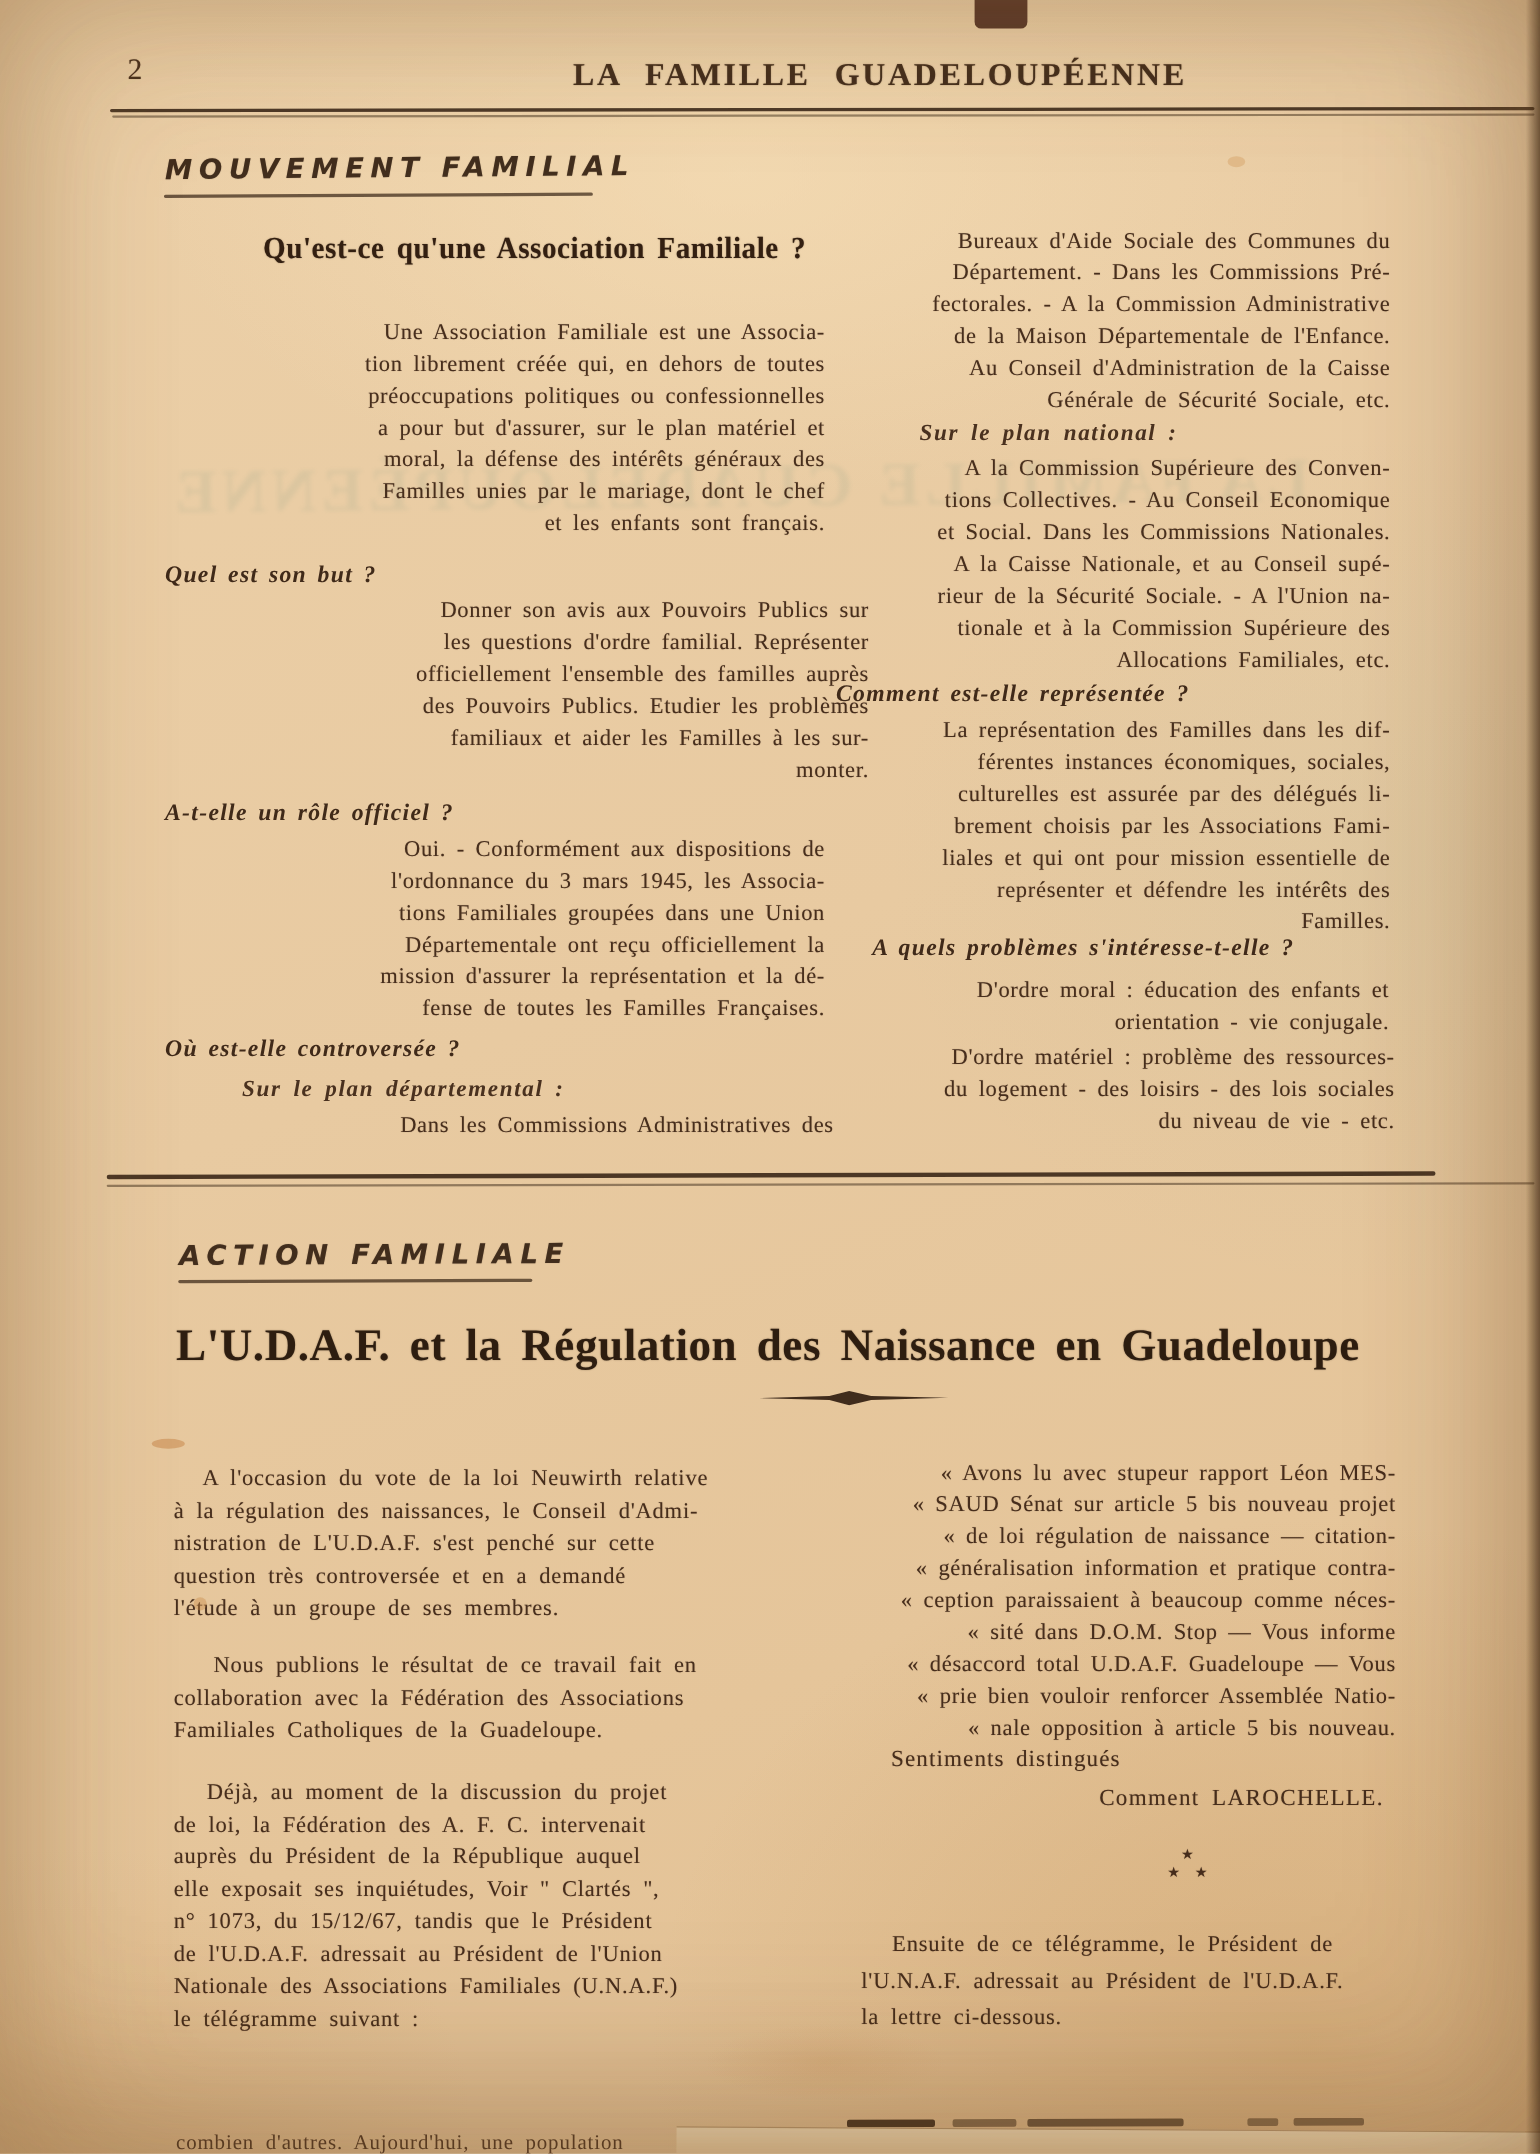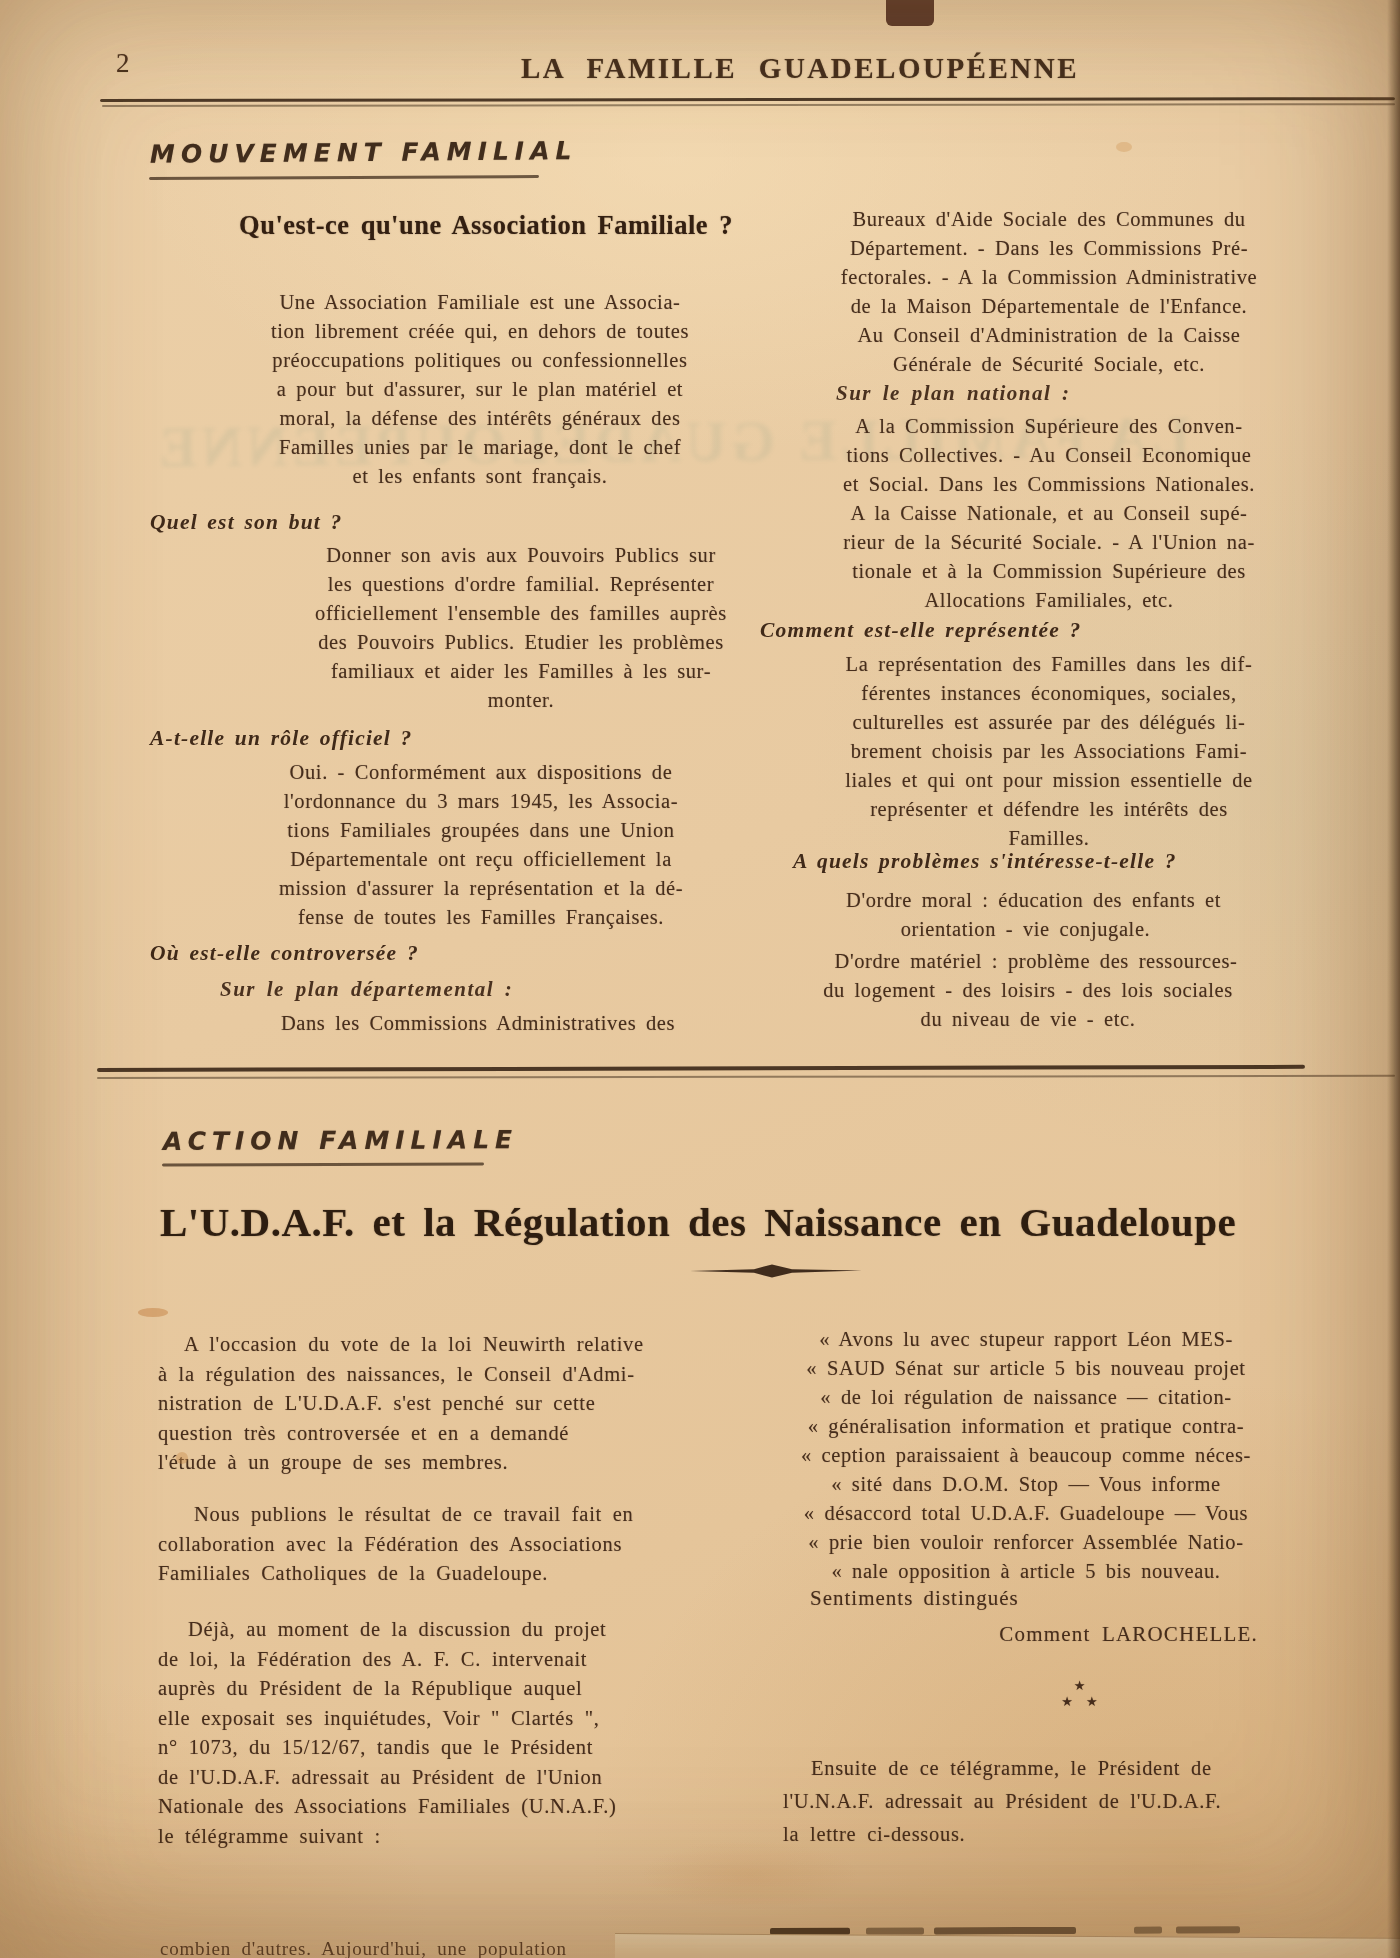--- a/index.html
+++ b/index.html
@@ -9,21 +9,21 @@
     background:
       radial-gradient(900px 500px at 48% 8%, rgba(248,225,185,.55), rgba(0,0,0,0) 60%),
       radial-gradient(700px 600px at 90% 40%, rgba(150,180,155,.10), rgba(0,0,0,0) 65%),
       radial-gradient(1000px 800px at 85% 95%, rgba(190,140,80,.35), rgba(0,0,0,0) 60%),
       radial-gradient(600px 400px at 5% 98%, rgba(200,150,90,.25), rgba(0,0,0,0) 60%),
       linear-gradient(160deg,#ecd0a8 0%, #e8caa1 45%, #e2c093 100%);
   }
   .abs{position:absolute;}
   .ink{color:rgba(62,38,22,.93); text-shadow:0 0 1px rgba(62,38,22,.35);}
   .pre{white-space:pre-line;}
-  .body-txt{font-size:20.5px;line-height:29px;letter-spacing:.6px;word-spacing:4px;text-align:center;}
+  .body-txt{font-size:20.5px;line-height:29px;letter-spacing:.6px;word-spacing:4px;text-align:right;}
   .body-txt2{font-size:20.5px;line-height:29.5px;letter-spacing:.7px;word-spacing:5px;}
   .q-head{font-style:italic;font-weight:700;font-size:21.5px;letter-spacing:1.2px;word-spacing:3px;color:rgba(55,33,18,.95);}
   .sub-head{font-style:italic;font-weight:600;font-size:21px;letter-spacing:1.5px;word-spacing:4px;color:rgba(60,36,20,.92);}
   .kicker{
     font-family:"DejaVu Sans","Liberation Sans",sans-serif;
     font-style:italic;font-weight:700;font-size:25px;letter-spacing:6px;
     color:rgba(52,33,18,.88); text-shadow:0 0 1px rgba(52,33,18,.4);
   }
   .rule{background:rgba(48,29,15,.85);border-radius:2px;}
   .masthead{

